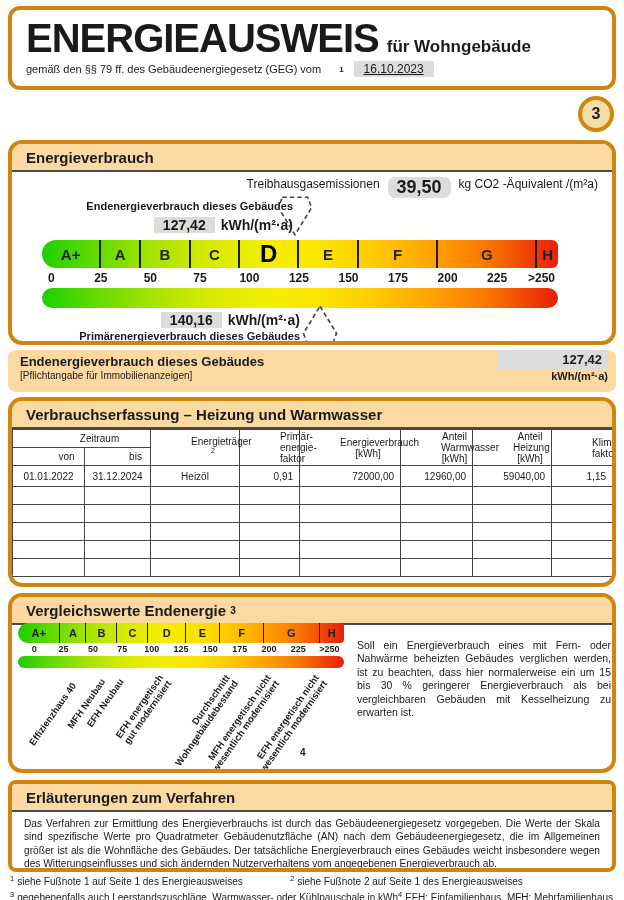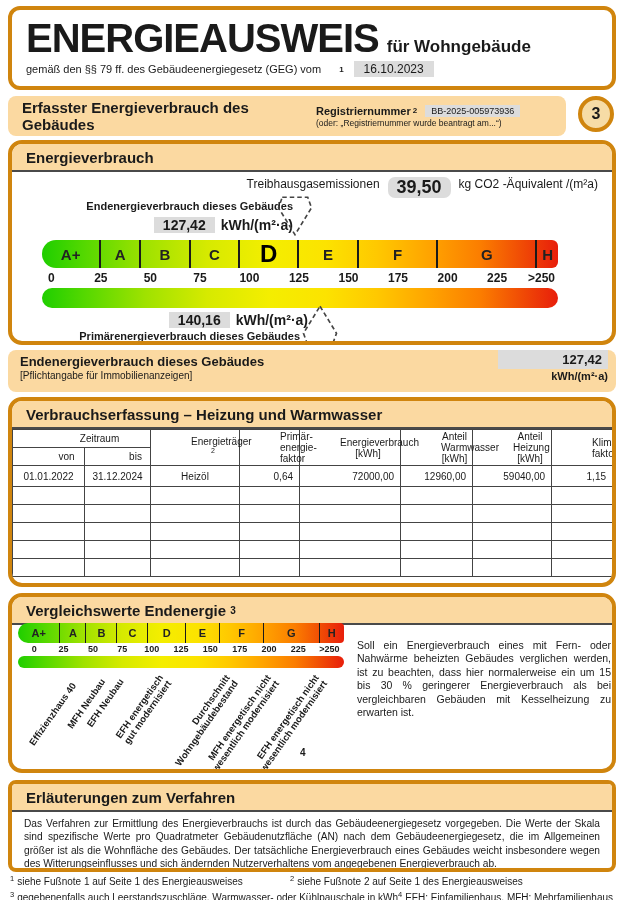--- a/index.html
+++ b/index.html
@@ -11,21 +11,21 @@
   .sect-band { height:28px; background:#FBD9A1; border-bottom:2px solid #4a4a4a; display:flex; align-items:center; padding-left:14px; font-weight:bold; font-size:15px; }
   .graybox { display:inline-block; background:#DCDCDC; padding:0 9px; font-weight:bold; }
 
   
   #hdr { top:6px; left:8px; width:608px; height:84px; border-radius:12px; }
   #hdr .titlerow { display:flex; align-items:baseline; padding:8px 0 0 14px; }
   #hdr .maintitle { font-size:40px; font-weight:bold; letter-spacing:-1px; line-height:1; }
   #hdr .subtitle { font-size:17px; font-weight:bold; margin-left:8px; }
   #hdr .lawline { display:flex; align-items:center; padding-left:14px; margin-top:3px; font-size:11px; }
   #hdr .lawline sup { font-size:8px; margin:0 10px 0 18px; font-weight:bold; }
-  #hdr .lawline .graybox { font-weight:normal; font-size:12px; padding:1px 10px; }
+  #hdr .lawline .graybox { font-weight:normal; font-size:12px; padding:1px 10px;text-decoration:underline; }
 
   
   #band2 { position:absolute; top:96px; left:8px; width:558px; height:40px; border-radius:8px; background:#FBD9A1; display:flex; align-items:center; }
   #band2 .t2 { font-weight:bold; font-size:15px; padding-left:14px; flex:1; }
   #band2 .regblock { width:250px; padding-right:8px; }
   #band2 .regline1 { display:flex; align-items:center; font-size:11px; font-weight:bold; }
   #band2 .regline1 sup { font-size:8px; margin:0 8px 0 2px; }
   #band2 .regline1 .graybox { font-weight:normal; font-size:9px; padding:1px 6px; }
   #band2 .regline2 { font-size:8.5px; margin-top:1px; }
   #circle3 { position:absolute; top:96px; left:578px; width:36px; height:36px; border:4px solid #D0850E; border-radius:50%; background:#F6DCA6; display:flex; align-items:center; justify-content:center; font-weight:bold; font-size:16px; }
@@ -41,21 +41,21 @@
   .arrowdown { position:absolute; left:265px; top:46px; }
   .arrowup { position:absolute; left:290px; top:160px; }
   .scalegrad { background:linear-gradient(90deg,#1FCE00 0%,#53D800 8%,#9FE200 20%,#D6EA00 32%,#F4EE00 44%,#FCE300 55%,#FFC800 65%,#FFA400 75%,#FB7D00 85%,#F04B05 93%,#E81E0B 100%); }
   .letterbar { position:absolute; top:96px; left:30px; width:516px; height:28px; border-radius:14px 6px 6px 14px; display:flex; }
   .lseg { display:flex; align-items:center; justify-content:center; font-weight:bold; font-size:15px; color:#222; border-right:2px solid #1a1a1a; }
   .lseg:last-child { border-right:none; }
   .lseg.dbig { font-size:24px; color:#000; }
   .ticksrow { position:absolute; top:127px; left:30px; width:516px; height:15px; font-weight:bold; font-size:12px; }
   .ticksrow span { position:absolute; transform:translateX(-50%); }
   .bar2 { position:absolute; top:144px; left:30px; width:516px; height:20px; border-radius:10px; }
-  .primvalueline { position:absolute; top:168px; left:8px; width:288px; text-align:right; font-weight:bold; font-size:14px; }
+  .primvalueline { position:absolute; top:168px; left:0; width:288px; text-align:right; font-weight:bold; font-size:14px; }
   .primvalueline .graybox { margin-right:6px; }
   .primlabel { position:absolute; top:186px; left:0; width:288px; text-align:right; font-weight:bold; font-size:11px; }
 
   
   #band4 { position:absolute; top:350px; left:8px; width:608px; height:42px; border-radius:8px; background:#FBD9A1; display:flex; }
   #band4 .left { flex:1; padding:4px 0 0 12px; }
   #band4 .l1 { font-weight:bold; font-size:13px; }
   #band4 .l2 { font-size:10px; margin-top:1px; }
   #band4 .right { width:118px; text-align:right; padding-right:8px; }
   #band4 .vbox { display:block; background:#DCDCDC; font-weight:bold; font-size:13px; text-align:right; padding:2px 6px; }
@@ -108,31 +108,20 @@
       <span class="maintitle">ENERGIEAUSWEIS</span>
       <span class="subtitle">für Wohngebäude</span>
     </div>
     <div class="lawline">
       <span>gemäß den §§ 79 ff. des Gebäudeenergiegesetz (GEG) vom</span>
       <sup>1</sup>
       <span class="graybox">16.10.2023</span>
     </div>
   </div>
 
-  <div id="band2">
-    <span class="t2">Erfasster Energieverbrauch des Gebäudes</span>
-    <div class="regblock">
-      <div class="regline1">
-        <span>Registriernummer</span>
-        <sup>2</sup>
-        <span class="graybox">BB-2025-005973936</span>
-      </div>
-      <div class="regline2">(oder: „Registriernummer wurde beantragt am...“)</div>
-    </div>
-  </div>
   <div id="circle3">3</div>
 
   <div class="obox" id="box3">
     <div class="inner">
       <div class="sect-band">Energieverbrauch</div>
 
       <div class="ghgline">
         <span>Treibhausgasemissionen</span>
         <span class="graybox">39,50</span>
         <span>kg CO2 -Äquivalent /(m²a)</span>
@@ -242,21 +231,21 @@
         <tr class="h2row">
           <th>von</th>
           <th>bis</th>
         </tr>
       </thead>
       <tbody>
         <tr>
           <td class="ctr">01.01.2022</td>
           <td class="ctr">31.12.2024</td>
           <td class="ctr">Heizöl</td>
-          <td class="num">0,64</td>
+          <td class="num">0,91</td>
           <td class="num">72000,00</td>
           <td class="num">12960,00</td>
           <td class="num">59040,00</td>
           <td class="num">1,15</td>
         </tr>
         <tr class="empty">
             <td></td>
             <td></td>
             <td></td>
             <td></td>

